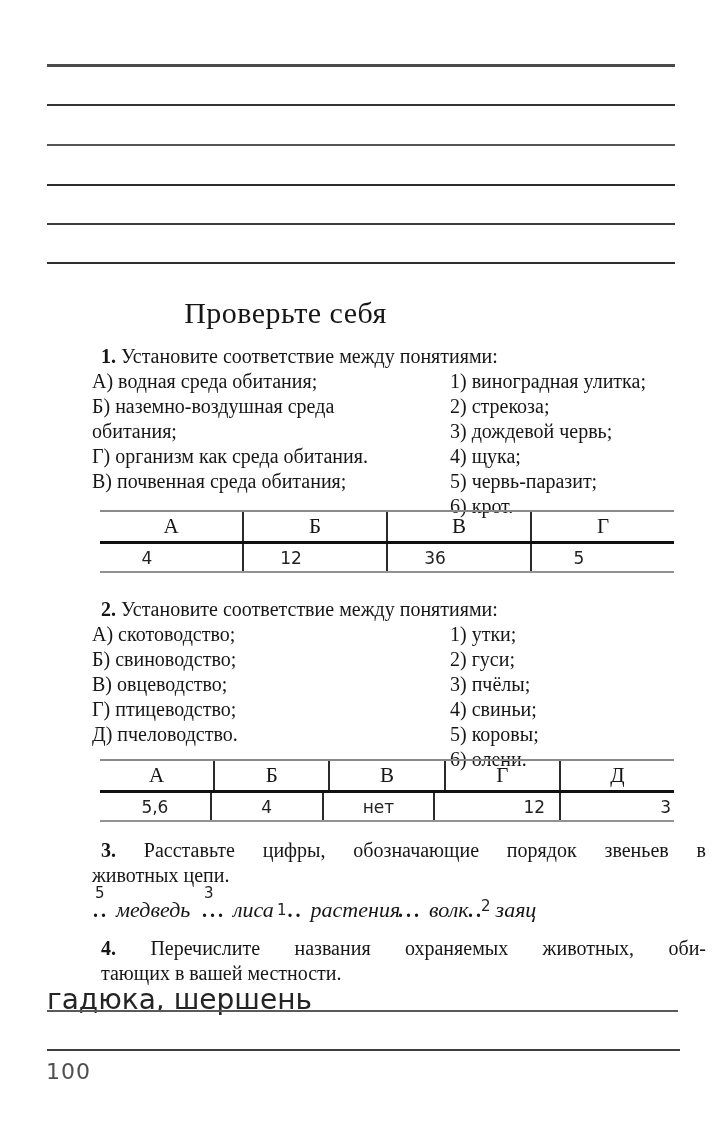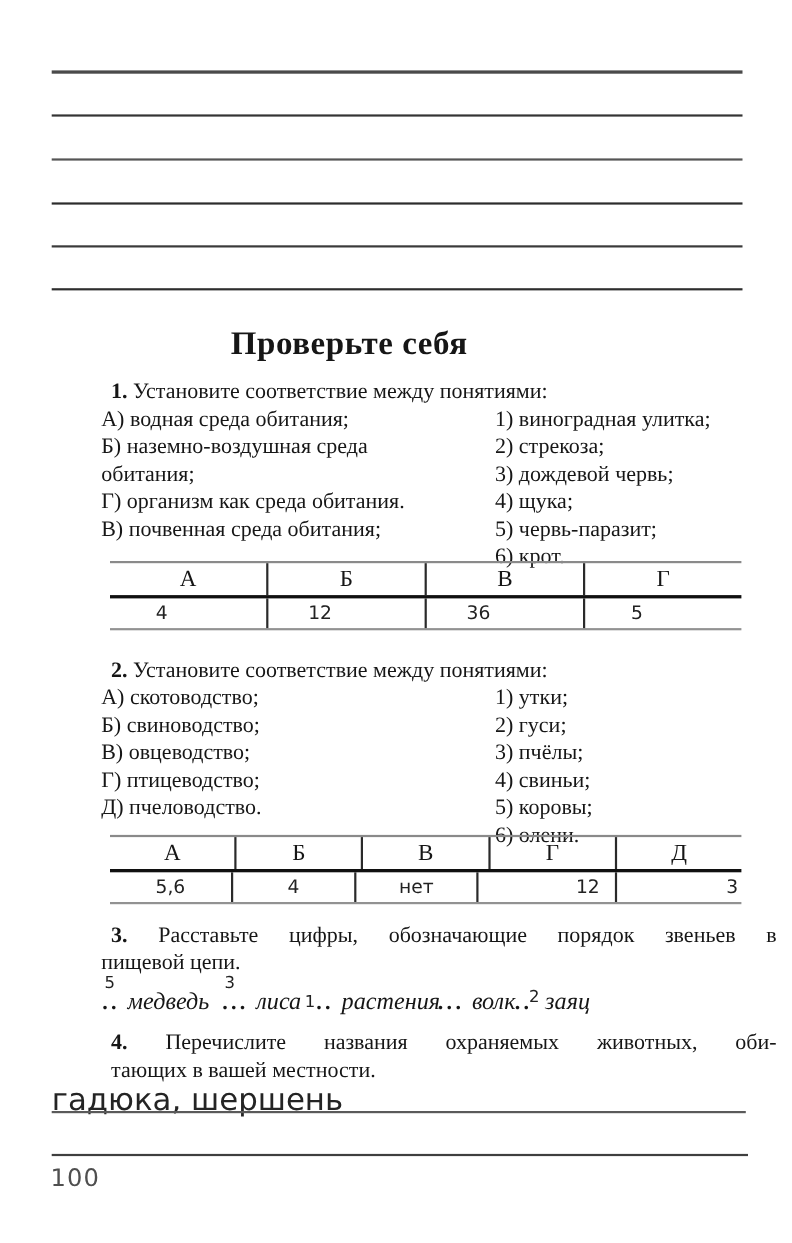--- a/index.html
+++ b/index.html
@@ -11,21 +11,21 @@
   .rule{position:absolute;left:47px;width:628px;height:2px;background:#3d3d3d;}
   .rule.r1{top:64px;height:3px;background:#4a4a4a;}
   .rule.r2{top:104px;background:#343434;}
   .rule.r3{top:144px;background:#555;}
   .rule.r4{top:184px;background:#2c2c2c;}
   .rule.r5{top:223px;background:#3a3a3a;}
   .rule.r6{top:262px;background:#2e2e2e;}
 
   .title{
     position:absolute;top:296px;left:0;width:571px;text-align:center;
-    font-size:30px;font-weight:bold;letter-spacing:.5px;margin-left:32px;
+    font-size:30px;font-weight:normal;letter-spacing:.5px;
   }
 
   .ex{position:absolute;left:92px;width:612px;font-size:20px;line-height:25px;}
   .ex-heading{padding-left:9px;}
   .ex-num{font-weight:bold;}
   .cols{display:flex;}
   .col-left{width:358px;}
   .col-left .item{max-width:318px;}
   .col-right{flex:1;}
 
@@ -174,21 +174,21 @@
         <span>3</span>
       </div>
   </div>
 </div>
 
 <div class="ex" style="top:838px;">
   <div class="ex-heading jline" style="width:605px;">
     <span class="ex-num">3.</span>
     <span>Расставьте цифры, обозначающие порядок звеньев в</span>
   </div>
-  <div>пищевой цепи.</div>
+  <div>животных цепи.</div>
 </div>
 
 <div class="chain">
   <span class="chain-g g1">
     <span class="chain-num">5</span><span class="chain-dots">..</span><span class="chain-word">медведь</span>
   </span>
   <span class="chain-g g2">
     <span class="chain-num">3</span><span class="chain-dots">...</span><span class="chain-word">лиса</span>
   </span>
   <span class="chain-g g3">

